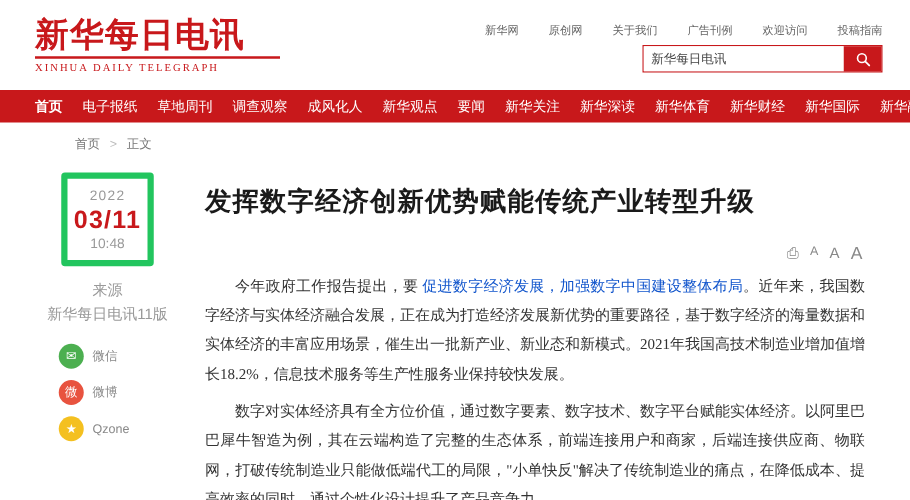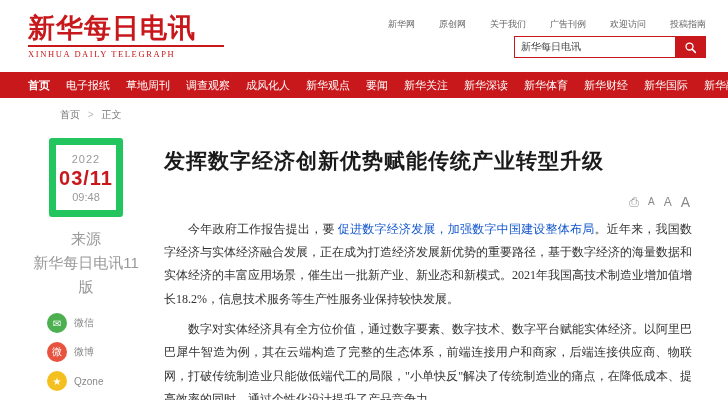--- a/index.html
+++ b/index.html
@@ -127,32 +127,32 @@
   }
   .left-col {
     width: 120px;
     padding-top: 16px;
     text-align: center;
     flex: 0 0 120px;
   }
   .date-card {
     width: 74px;
     margin: 0 auto;
-    border: 7px solid #22c55e;
+    border: 5px solid #22c55e;
     border-radius: 3px;
     padding: 8px 0 7px 0;
     color: #c8181b;
     background: #fff;
   }
   .date-year { font-size: 11px; color: #999; letter-spacing: 1px; }
   .date-md { font-size: 20px; font-weight: bold; margin: 2px 0 1px; letter-spacing: 1px; }
   .date-time { font-size: 11px; color: #999; }
   .source {
     margin-top: 10px;
-    font-size: 15px;
+    font-size: 12px;
     color: #999;
     line-height: 1.6;
   }
   .share-list { margin-top: 14px; }
   .share-item {
     display: flex;
     align-items: center;
     gap: 7px;
     margin: 0 auto 9px auto;
     width: 78px;
@@ -268,21 +268,21 @@
   <span class="sep">&gt;</span>
   <span>正文</span>
 </div>
 
 <div class="content">
 
   <div class="left-col">
     <div class="date-card">
       <div class="date-year">2022</div>
       <div class="date-md">03/11</div>
-      <div class="date-time">09:48</div>
+      <div class="date-time">10:48</div>
     </div>
     <div class="source">
       <div>来源</div>
       <div>新华每日电讯11版</div>
     </div>
 
     <div class="share-list">
       <div class="share-item">
         <span class="share-circle c-wechat">✉</span>
         <span>微信</span>

